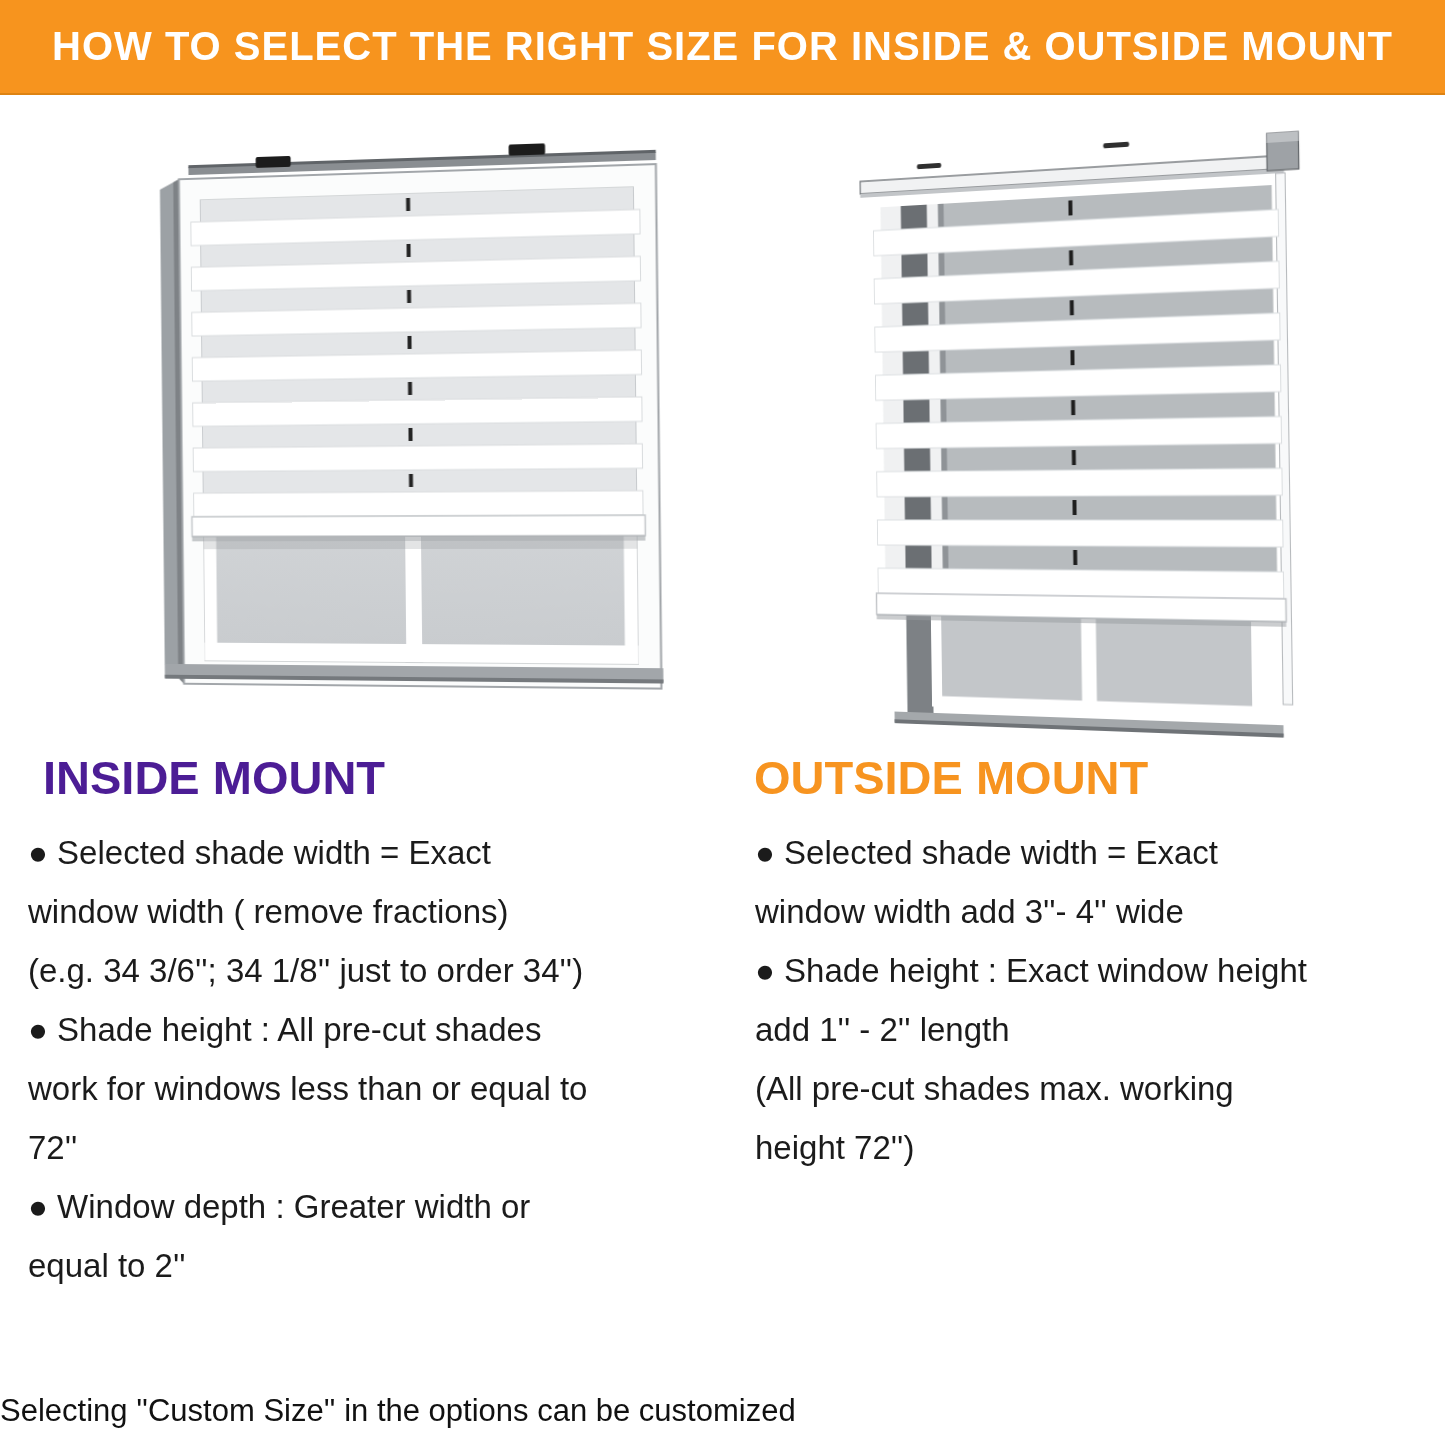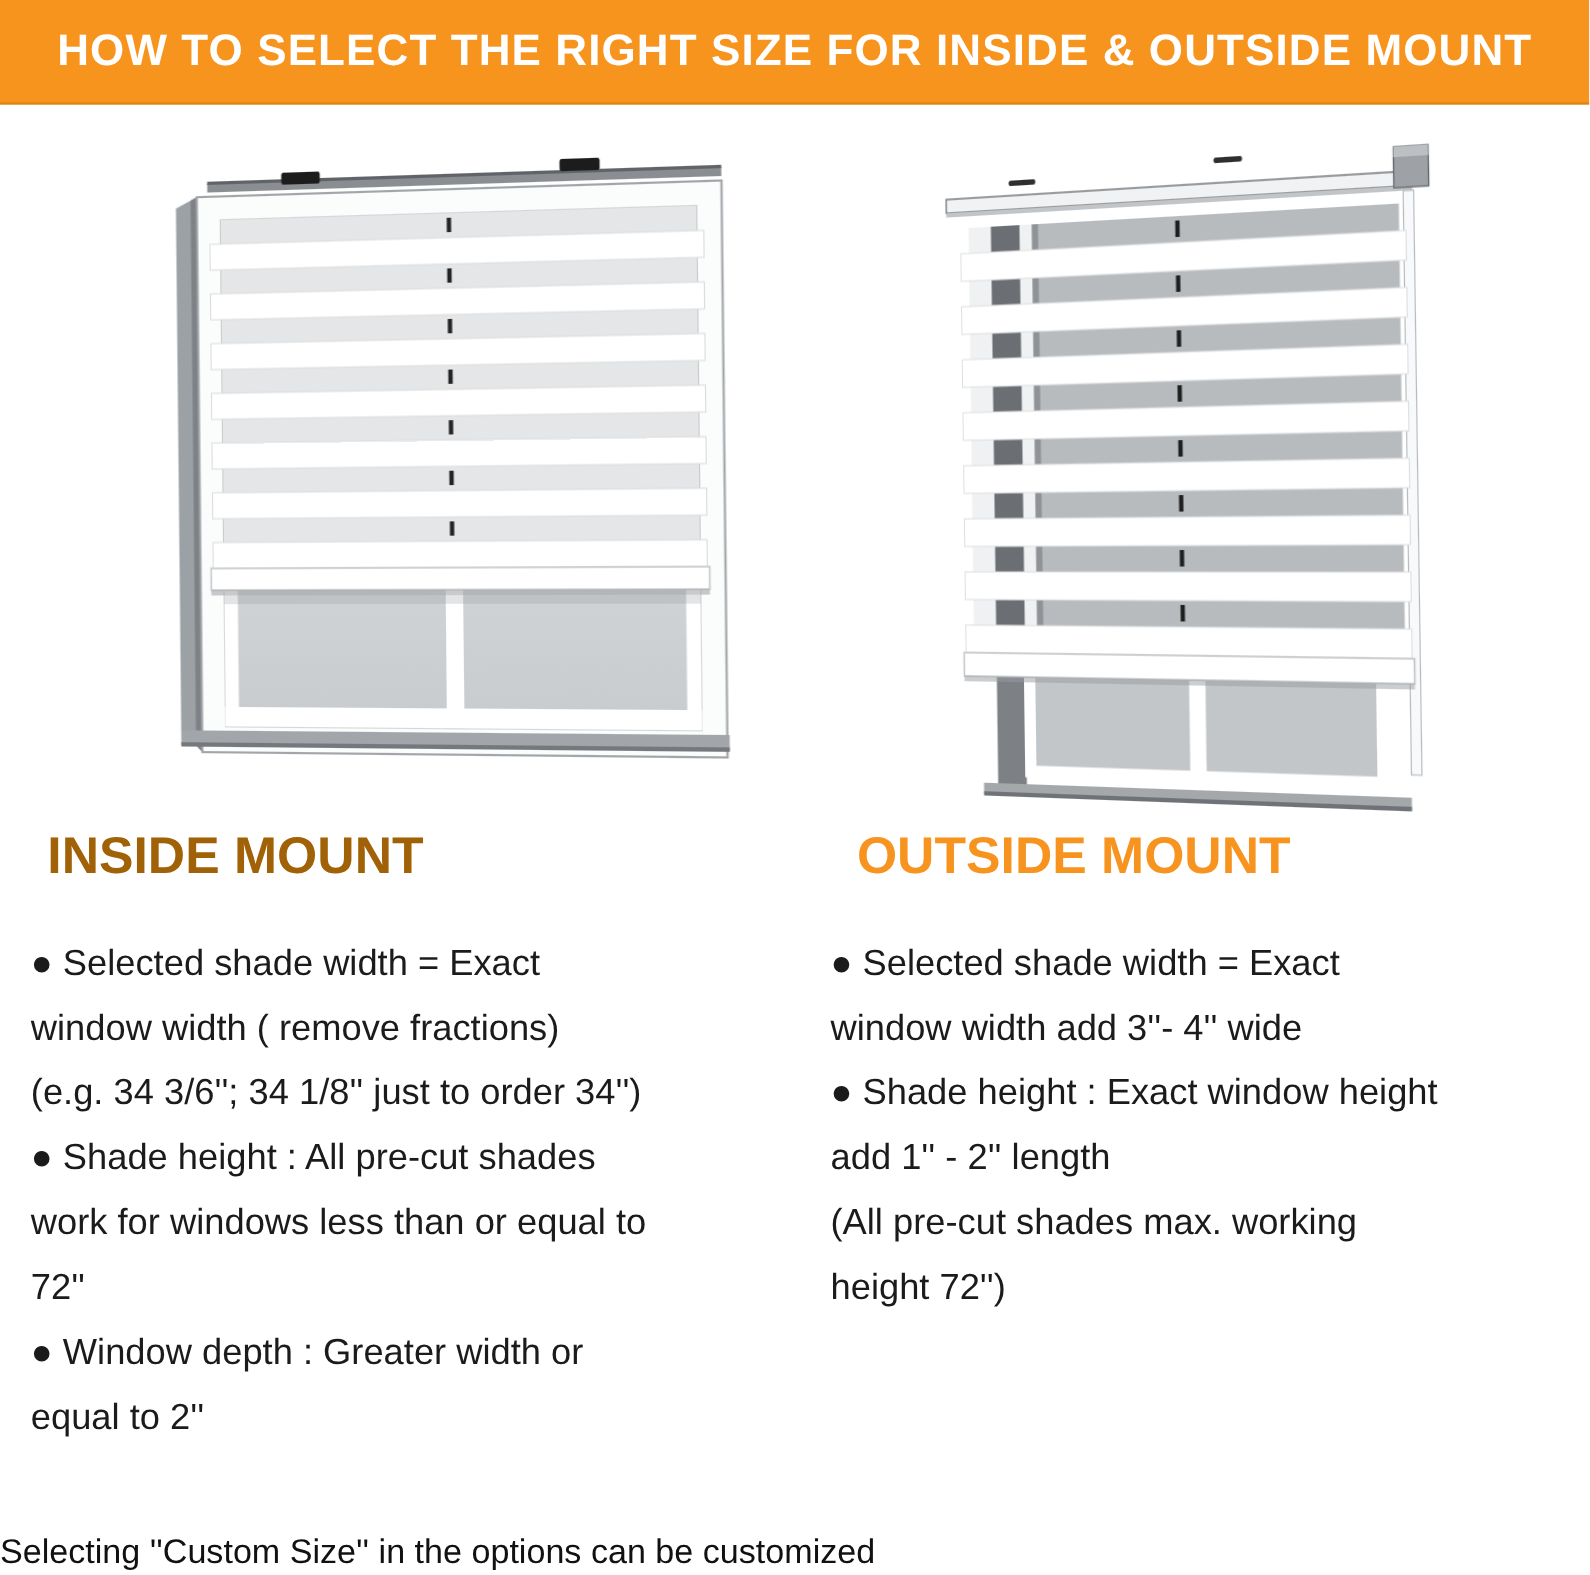--- a/index.html
+++ b/index.html
@@ -23,23 +23,23 @@
   .persp-left{transform:perspective(1500px) rotateY(-7deg) rotate(-0.6deg);}
   .persp-right{transform:perspective(1000px) rotateY(-10deg) rotate(-0.8deg);}
   .illus-left{left:152px;top:146px;width:512px;height:572px;}
   .illus-right{left:850px;top:138px;width:458px;height:600px;}
   
   .mount-heading{
     position:absolute;top:750px;font-size:47px;font-weight:bold;color:#F79420;
     white-space:nowrap;letter-spacing:0px;
   }
   .heading-inside{left:43px;}
-  .heading-outside{left:779px;}
-  
-  .col{position:absolute;top:845px;width:700px;color:#1B1B1B;font-size:33px;}
+  .heading-outside{left:754px;}
+  
+  .col{position:absolute;top:823px;width:700px;color:#1B1B1B;font-size:33px;}
   .col-left{left:28px;}
   .col-right{left:755px;}
   .text-line{height:59px;line-height:59px;white-space:nowrap;}
   
   .footer-note{
     position:absolute;left:0;top:1390px;width:100%;text-align:left;
     color:#111111;font-size:31px;line-height:42px;
   }
 </style>
 </head>
@@ -181,21 +181,21 @@
         <rect x="14" y="282" width="412" height="26" fill="#FFFFFF" stroke="#DCDFE1" stroke-width="1"></rect>
         <rect x="14" y="332" width="412" height="26" fill="#FFFFFF" stroke="#DCDFE1" stroke-width="1"></rect>
         <rect x="14" y="382" width="412" height="26" fill="#FFFFFF" stroke="#DCDFE1" stroke-width="1"></rect>
         <rect x="14" y="432" width="412" height="26" fill="#FFFFFF" stroke="#DCDFE1" stroke-width="1"></rect>
         <rect x="12" y="458" width="416" height="22" fill="#FFFFFF" stroke="#C1C4C7" stroke-width="1.5"></rect>
         <rect x="12" y="480" width="416" height="5" fill="#989CA0" opacity="0.5"></rect>
       </g>
     </svg>
   </div>
 
-  <div class="mount-heading heading-inside js-orange" style="color: #a16207;">INSIDE MOUNT</div>
+  <div class="mount-heading heading-inside js-orange" style="color: #4c1d95;">INSIDE MOUNT</div>
   <div class="mount-heading heading-outside js-orange" style="color: rgb(247, 148, 32);">OUTSIDE MOUNT</div>
 
   <div class="col col-left js-body" style="color: rgb(27, 27, 27);">
     <div class="text-line">● Selected shade width = Exact</div>
     <div class="text-line">window width ( remove fractions)</div>
     <div class="text-line">(e.g. 34 3/6''; 34 1/8'' just to order 34'')</div>
     <div class="text-line">● Shade height : All pre-cut shades</div>
     <div class="text-line">work for windows less than or equal to</div>
     <div class="text-line">72''</div>
     <div class="text-line">● Window depth : Greater width or</div>

